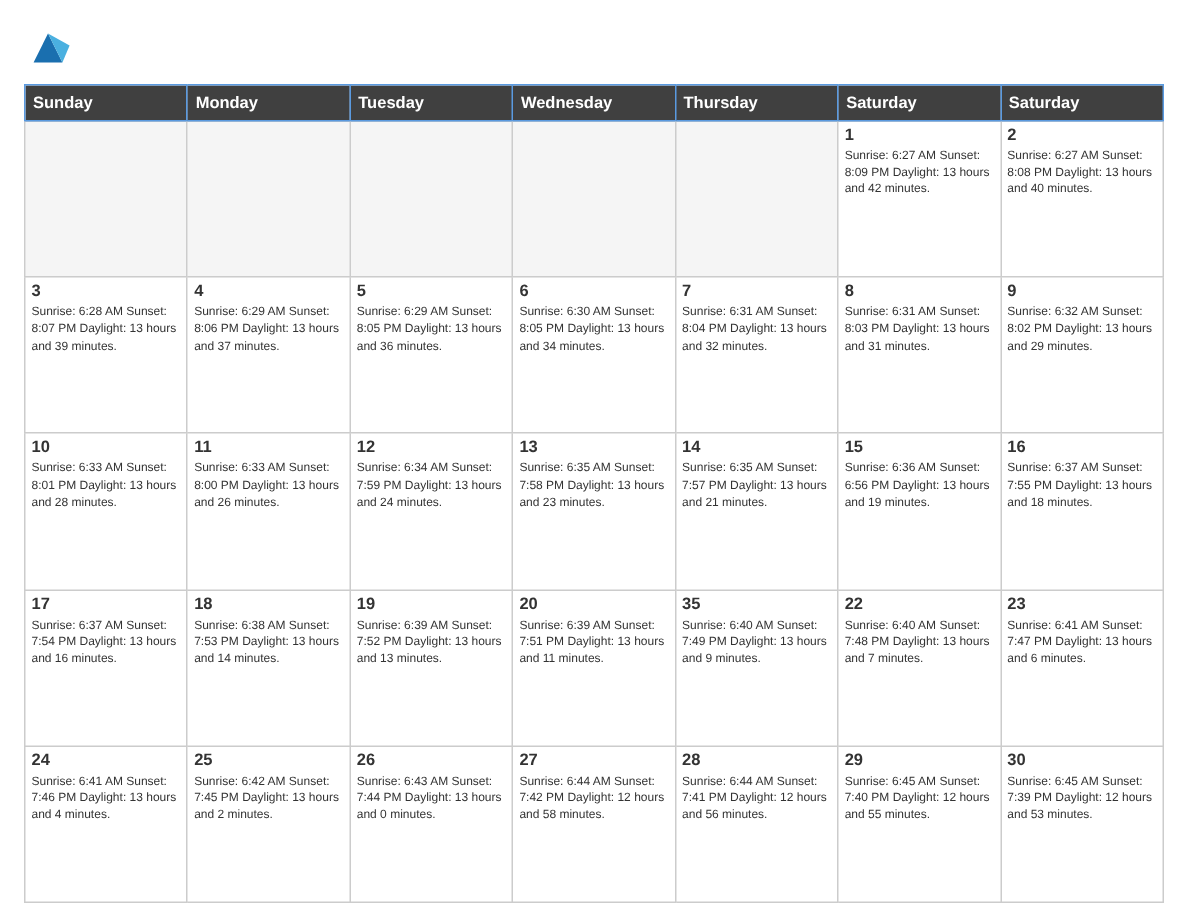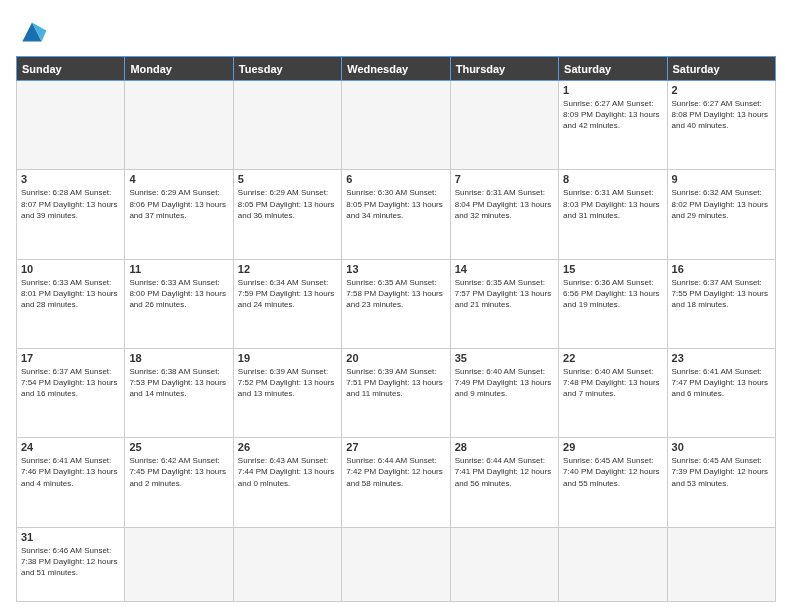--- a/index.html
+++ b/index.html
@@ -318,29 +318,15 @@
 Sunset: 7:40 PM
 Daylight: 12 hours and 55 minutes.</div>
           </td>
           <td>
             <span class="day-number">30</span>
             <div class="day-info">Sunrise: 6:45 AM
 Sunset: 7:39 PM
 Daylight: 12 hours and 53 minutes.</div>
           </td>
         </tr>
-        <tr>
-          <td class="last-row">
-            <span class="day-number">31</span>
-            <div class="day-info">Sunrise: 6:46 AM
-Sunset: 7:38 PM
-Daylight: 12 hours and 51 minutes.</div>
-          </td>
-          <td class="last-row empty"></td>
-          <td class="last-row empty"></td>
-          <td class="last-row empty"></td>
-          <td class="last-row empty"></td>
-          <td class="last-row empty"></td>
-          <td class="last-row empty"></td>
-        </tr>
       </tbody>
   </table>
 </div>
 
 </body></html>

